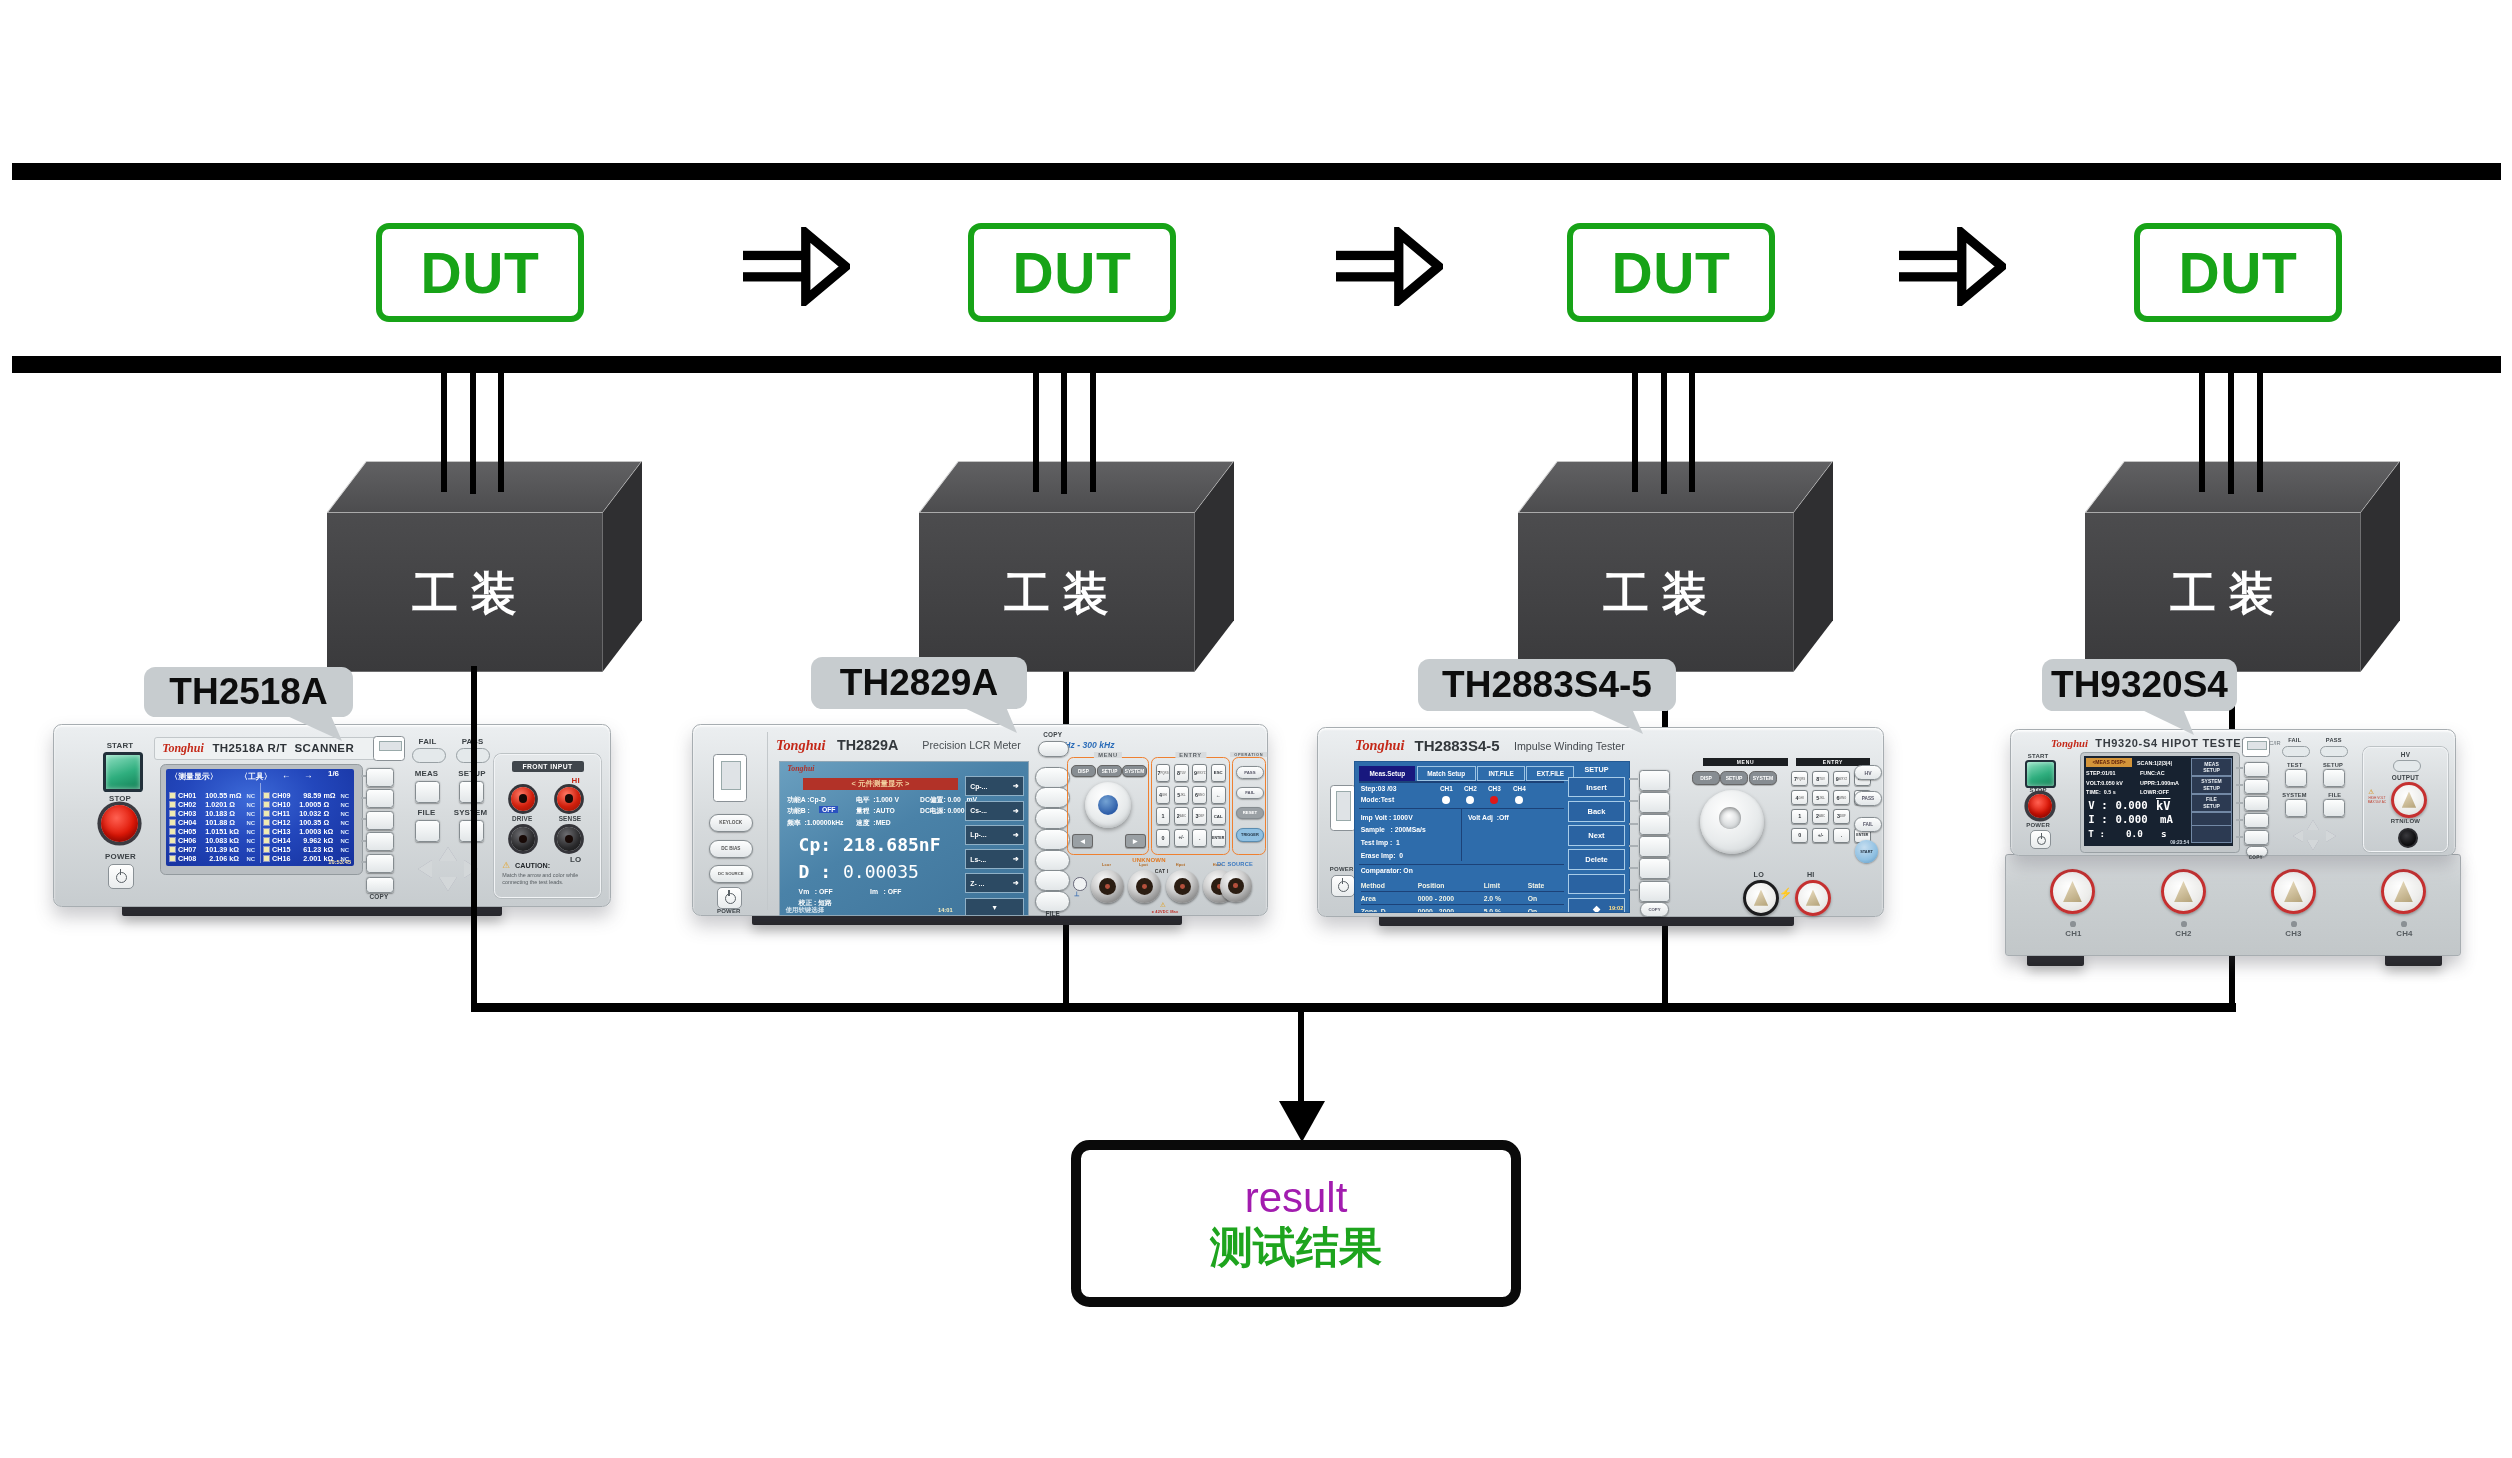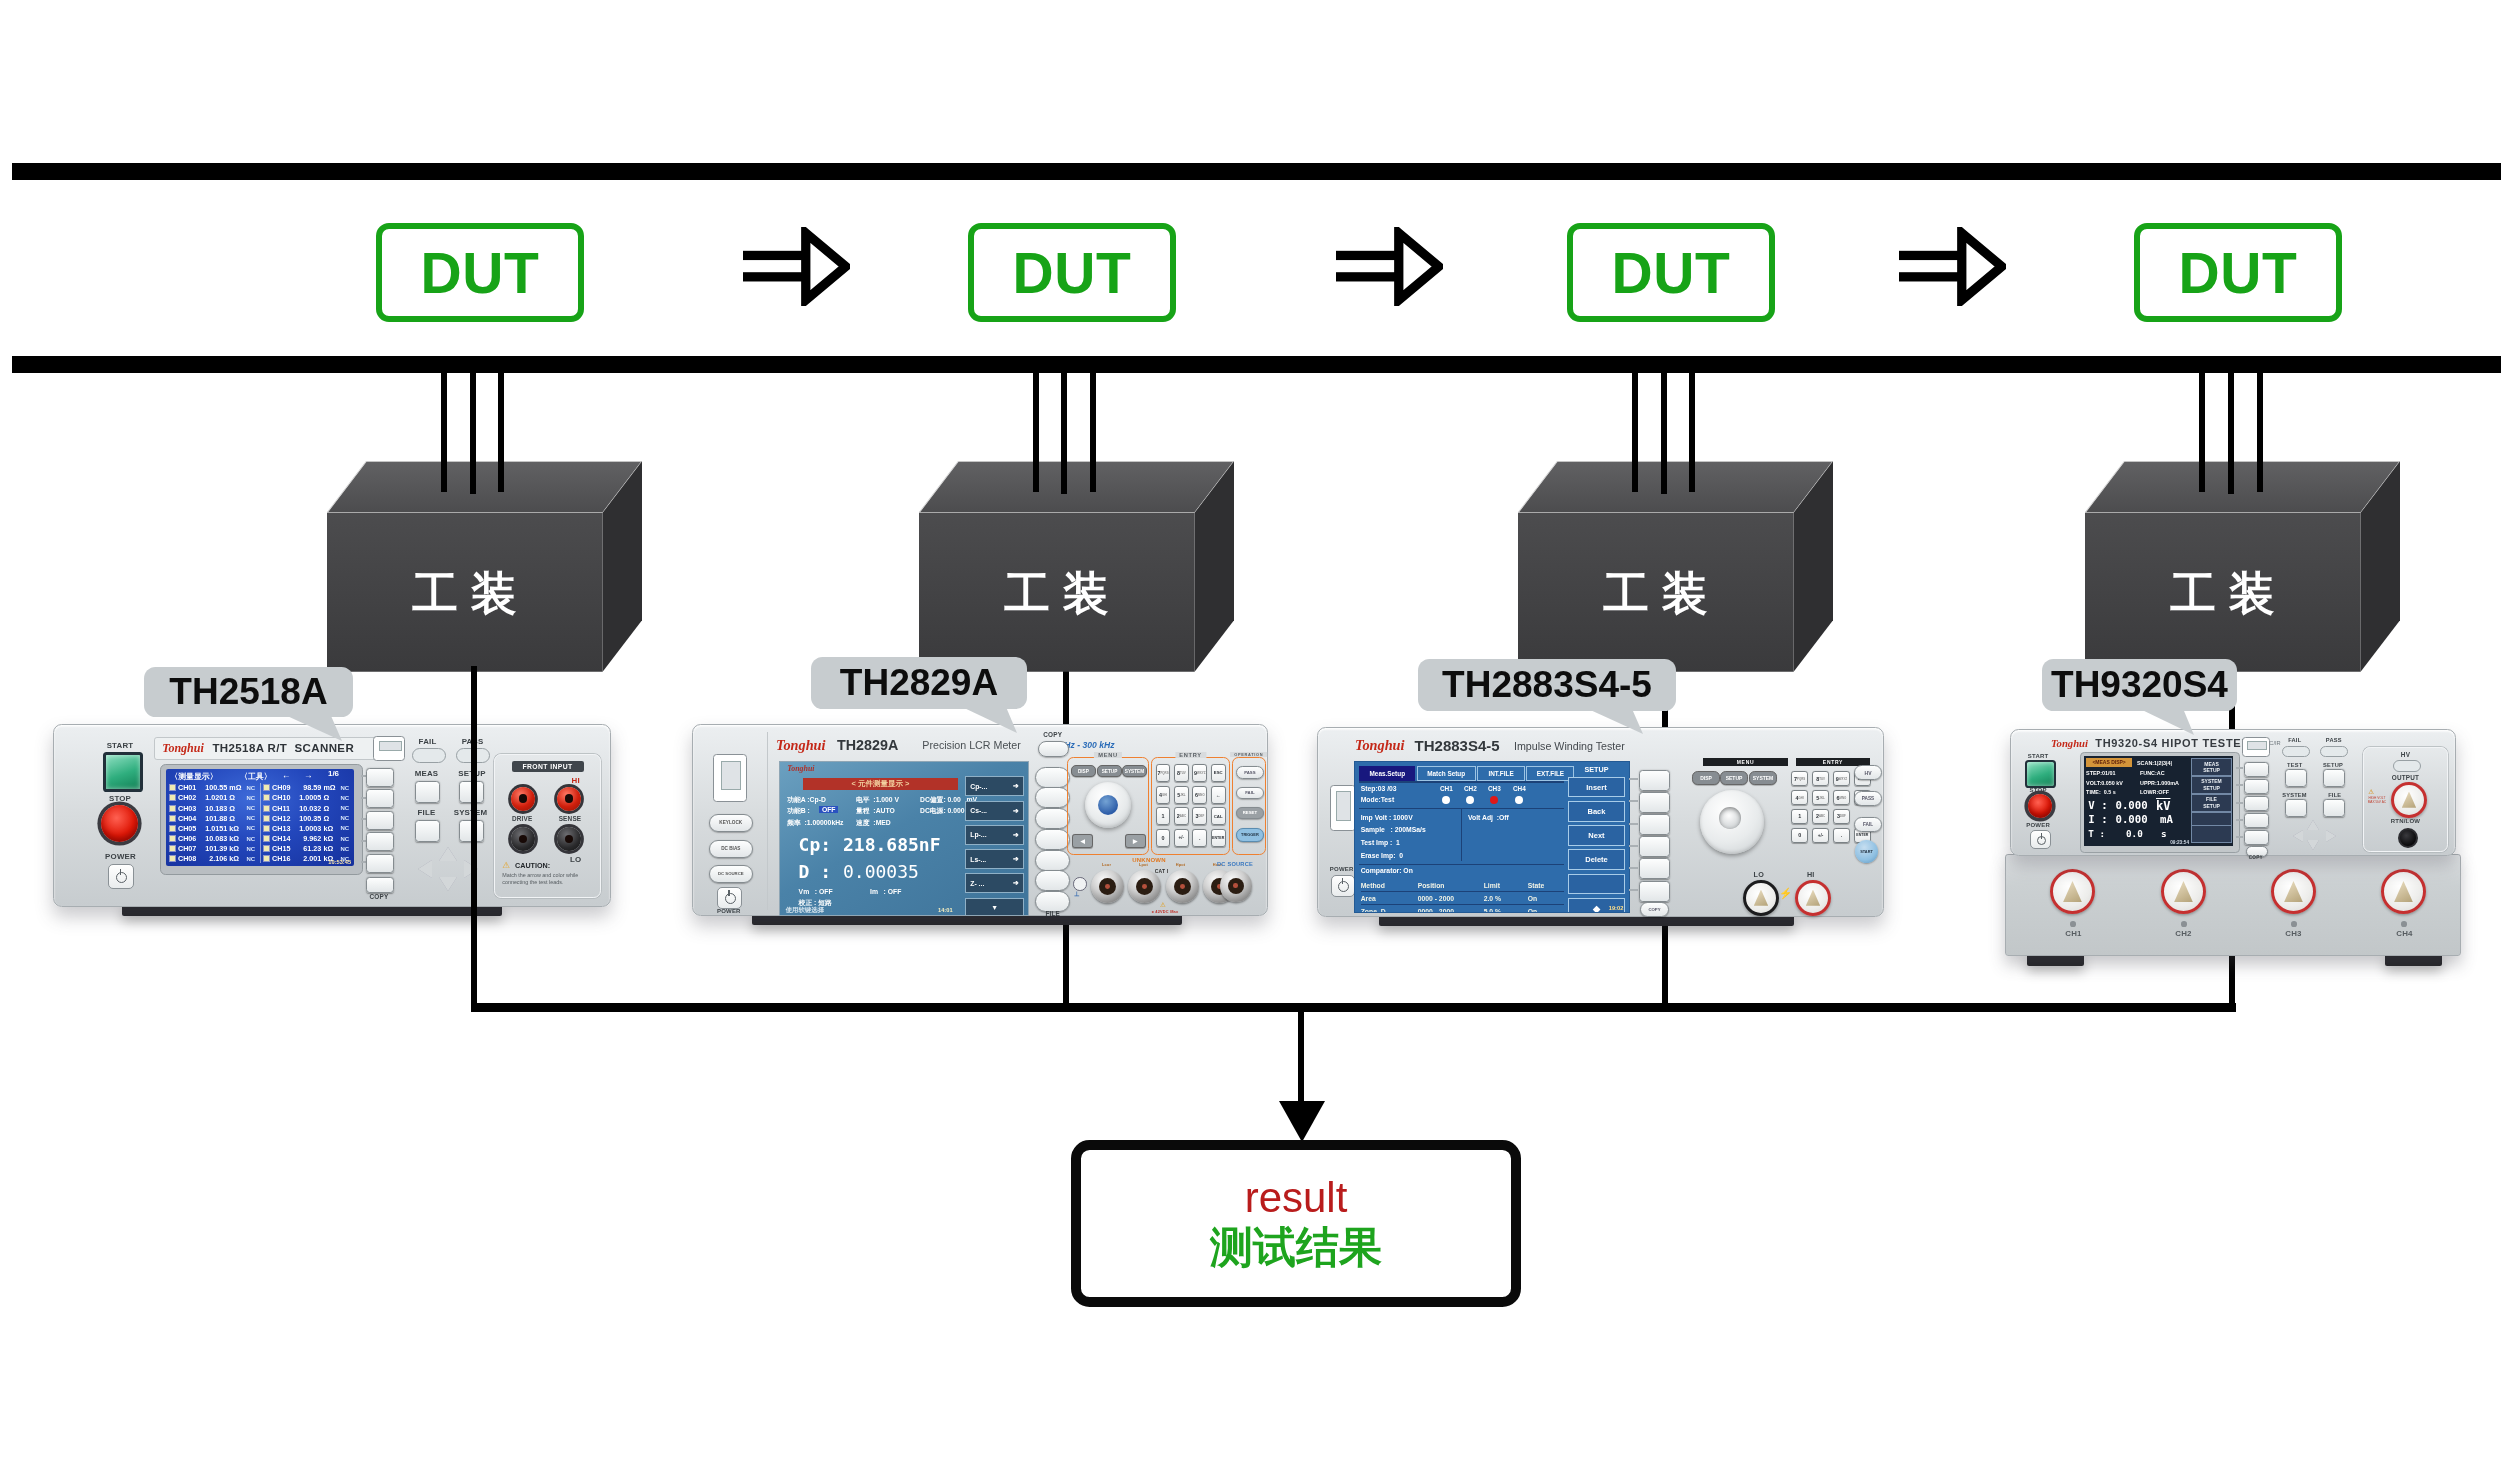--- a/index.html
+++ b/index.html
@@ -11,21 +11,21 @@
   
   .dut{position:absolute;width:196px;height:87px;border:6.4px solid #17a317;border-radius:13px;
        background:#fff;display:flex;align-items:center;justify-content:center;
        font-size:57px;font-weight:600;color:#17a317;z-index:5;letter-spacing:0.7px}
   .callout{position:absolute;background:#c7cccf;border-radius:11.5px;display:flex;align-items:center;
        justify-content:center;font-size:37px;font-weight:600;color:#0d0d0d;z-index:14}
   .ctail{position:absolute;background:#c7cccf;z-index:13;clip-path:polygon(0 0,80% 0,100% 100%)}
   .resultbox{position:absolute;left:1071px;top:1140px;width:430px;height:147px;background:#fff;
        border:10.7px solid #0a0a0a;border-radius:18.6px;display:flex;flex-direction:column;
        align-items:center;justify-content:center;z-index:6}
-  .resultbox .en{font-size:42px;color:#b91c1c;font-weight:500;line-height:46px}
+  .resultbox .en{font-size:42px;color:#a21caf;font-weight:500;line-height:46px}
   .resultbox .zh{font-size:43px;color:#1ea41e;font-weight:700;line-height:52px}
   
   .body{position:absolute;background:linear-gradient(180deg,#eceff1,#d7dbdd 50%,#c7cccf);
         border:1.4px solid #a7adb1;border-radius:8.6px;z-index:10;
         box-shadow:0 10px 18.6px rgba(70,70,80,.28), inset 0 1.4px 2.1px #fff}
   .base{position:absolute;background:#232327;border-radius:2.1px;z-index:9;
         box-shadow:0 5.7px 11.5px rgba(0,0,0,.25)}
   .lbl{position:absolute;font-size:7.9px;font-weight:700;color:#3c4246;text-align:center;letter-spacing:0.2px}
   .btn{position:absolute;background:linear-gradient(#fdfefe,#e2e6e8);border:0.7px solid #858c90;
        border-radius:3.6px;box-shadow:0 0.7px 1.4px rgba(0,0,0,.35)}
@@ -80,21 +80,21 @@
   .obox .tag{position:absolute;top:-5.7px;left:50%;transform:translateX(-50%);background:#d8dbdd;
        padding:0 4.3px;font-size:5.7px;font-weight:700;color:#5a6065;letter-spacing:0.7px;white-space:nowrap}
   
   .scr1{position:absolute;overflow:hidden;border-radius:2.1px;
        background:radial-gradient(ellipse at 45% 30%,#3d6ad8 0%,#2347bc 45%,#15309c 100%)}
   .scr2{position:absolute;overflow:hidden;
        background:linear-gradient(150deg,#6ba0c0,#4a82a8 45%,#3f749a);border:1.4px solid #8fa6b5}
   .scr3{position:absolute;overflow:hidden;background:#2e6cab;border:1.4px solid #235a94}
   .scr4{position:absolute;overflow:hidden;background:#172230}
   .wt{position:absolute;color:#fff;font-weight:700}
-  .chcol{position:absolute;display:flex;flex-direction:column;justify-content:space-between}
+  .chcol{position:absolute;display:flex;flex-direction:column;justify-content:flex-end}
   .chrow{display:flex;align-items:center;gap:2.1px;font-size:7.2px;font-weight:700;color:#fff}
   .chip{width:5px;height:5px;background:#efeab2;border:0.7px solid #8a93c8;flex:none}
   .chn{width:21.5px}.chv{flex:1;text-align:right}.chu{width:15px}.chs{width:11.5px;font-size:6px;color:#d5e3f8}
   .soft2{height:18px;background:#2c4a63;border:0.7px solid #8fb0c6;color:#fff;display:flex;
        align-items:center;justify-content:space-between;padding:0 4.3px;font-size:6.8px;font-weight:700}
   .sbox3{height:18.6px;background:#2a63a2;border:1.4px solid #a8cce8;color:#fff;display:flex;
        align-items:center;justify-content:center;font-size:7.5px;font-weight:700}
   .sbox4{position:absolute;left:107px;width:39px;background:#2c3a52;border:0.7px solid #7288a5;
        color:#eef2f6;display:flex;flex-direction:column;align-items:center;justify-content:center;
        font-size:5px;font-weight:700;line-height:6.4px}

